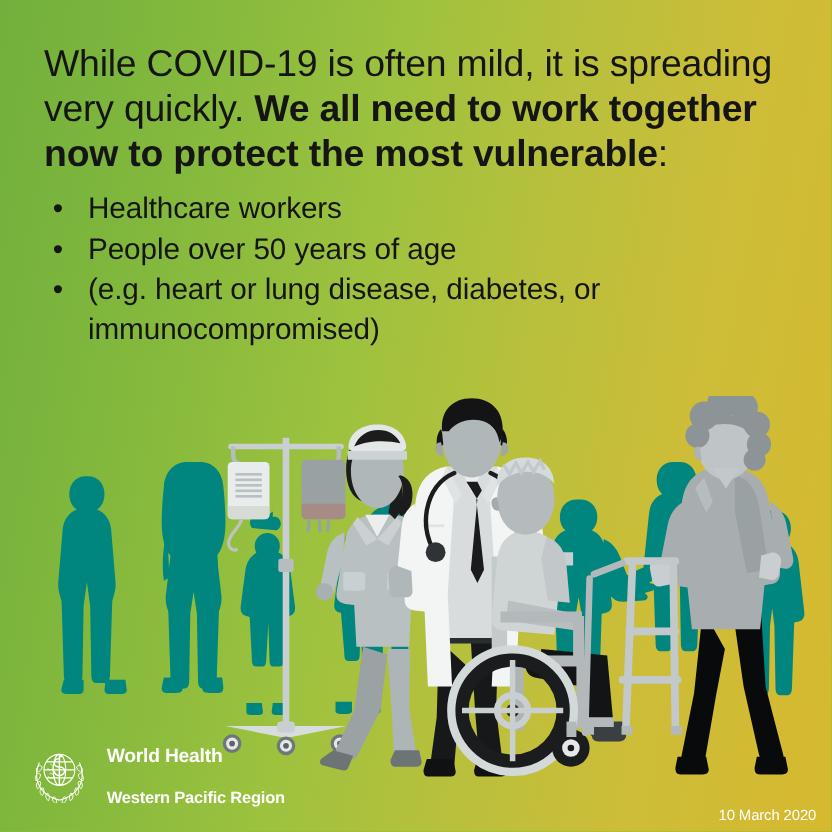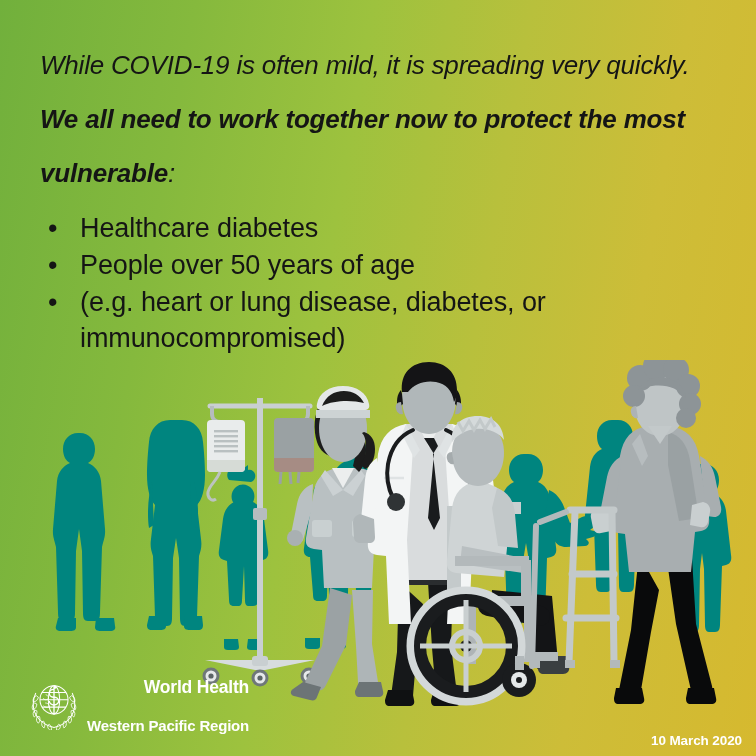--- a/index.html
+++ b/index.html
@@ -12,54 +12,54 @@
     position:relative;width:756px;height:756px;overflow:hidden;
     background:
       linear-gradient(100deg,#71b03c 0%, #85b93d 22%, #9dc23e 42%, #b8c03c 60%, #cdbd38 78%, #d6b92f 100%);
   }
   
   #textblock{
     position:absolute;left:40px;top:38px;width:690px;z-index:40;
     color:#151515;
   }
   #headline{
-    font-size:26px;line-height:54px;letter-spacing:-0.2px;
-    font-weight:400;margin:0;font-style:italic;
+    font-size:34px;line-height:41px;letter-spacing:-0.2px;
+    font-weight:400;margin:0;
   }
   #headline .b{font-weight:700;}
   #bullets{list-style:none;margin:10px 0 0 0;padding:0;}
   #bullets li{
     position:relative;padding-left:40px;
     font-size:27px;line-height:36px;font-weight:400;
     margin-bottom:1px;letter-spacing:-0.1px;
   }
   #bullets li .dot{
     position:absolute;left:8px;top:0;font-size:27px;line-height:36px;
   }
   #bullets li .sub{display:block;}
   
   #scene{position:absolute;left:0;top:360px;width:756px;height:396px;z-index:20;}
   .teal{fill:#00857f;}
   
-  #logo{position:absolute;left:28px;bottom:22px;z-index:60;display:flex;align-items:flex-start;gap:7px;text-align:right;}
+  #logo{position:absolute;left:28px;bottom:22px;z-index:60;display:flex;align-items:flex-start;gap:17px;}
   #logo .emblem{width:52px;height:52px;flex:0 0 52px;margin-top:2px;}
   #logo .words{display:block;padding-top:3px;}
   #logo .l1{
     color:#fff;font-weight:700;font-size:17.5px;line-height:17.5px;
     letter-spacing:-0.2px;display:block;
   }
   #logo .rule{width:144px;height:2px;background:#ffffff;opacity:.85;margin:3px 0 2px 0;}
   #logo .l3{
     color:#fff;font-weight:700;font-size:15px;line-height:17px;display:block;
     letter-spacing:-0.2px;
     margin-top:21px;
   }
   #datestamp{
     position:absolute;right:14px;bottom:8px;z-index:60;
-    color:#ffffff;font-size:13.5px;font-weight:700;letter-spacing:-0.1px;text-align:center;
+    color:#ffffff;font-size:13.5px;font-weight:400;letter-spacing:-0.1px;text-align:center;
   }
 </style>
 </head>
 <body>
 
 <div id="poster">
 
   <svg id="scene" viewBox="0 0 756 396">
 
     <g class="teal">
@@ -302,21 +302,21 @@
     </g>
 
   </svg>
 
   <div id="textblock">
     <p id="headline"><span>While COVID-19 is often mild, it is spreading very quickly. </span><span class="b">We all need to work together now to protect the most vulnerable</span><span>:</span></p>
 
     <ul id="bullets">
       <li>
         <span class="dot">•</span>
-        <span>Healthcare diabetes</span>
+        <span>Healthcare workers</span>
       </li>
       <li>
         <span class="dot">•</span>
         <span>People over 50 years of age</span>
       </li>
       <li>
         <span class="dot">•</span>
         <span class="sub">(e.g. heart or lung disease, diabetes, or immunocompromised)</span>
       </li>
     </ul>

